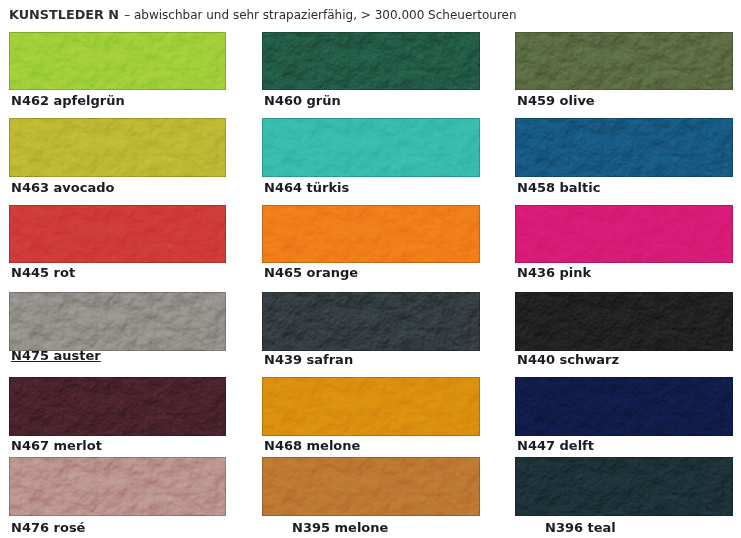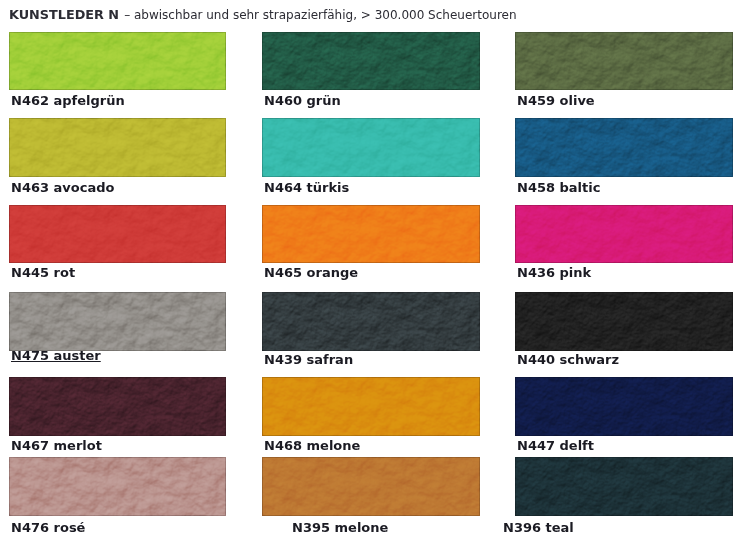--- a/index.html
+++ b/index.html
@@ -137,15 +137,15 @@
       <div class="label" style="left: 11px; top: 521px;">N476 rosé</div>
       <div class="swatch" style="left: 262px; top: 457px; width: 218px; height: 59px; background: rgb(187, 115, 48);">
         <div class="tex" style="opacity: 0.148;"></div>
         <div class="tex-fine" style="opacity: 0.009;"></div>
       </div>
       <div class="label" style="left: 260px; top: 521px; margin-left: 32px;">N395 melone</div>
       <div class="swatch" style="left: 515px; top: 457px; width: 218px; height: 59px; background: rgb(26, 46, 52);">
         <div class="tex" style="opacity: 0.318;"></div>
         <div class="tex-fine" style="opacity: 0.156;"></div>
       </div>
-      <div class="label" style="left: 503px; top: 521px; text-align: right;">N396 teal</div>
+      <div class="label" style="left: 545px; top: 521px; text-align: right;">N396 teal</div>
     </div>
 </div>
 
 </body></html>

